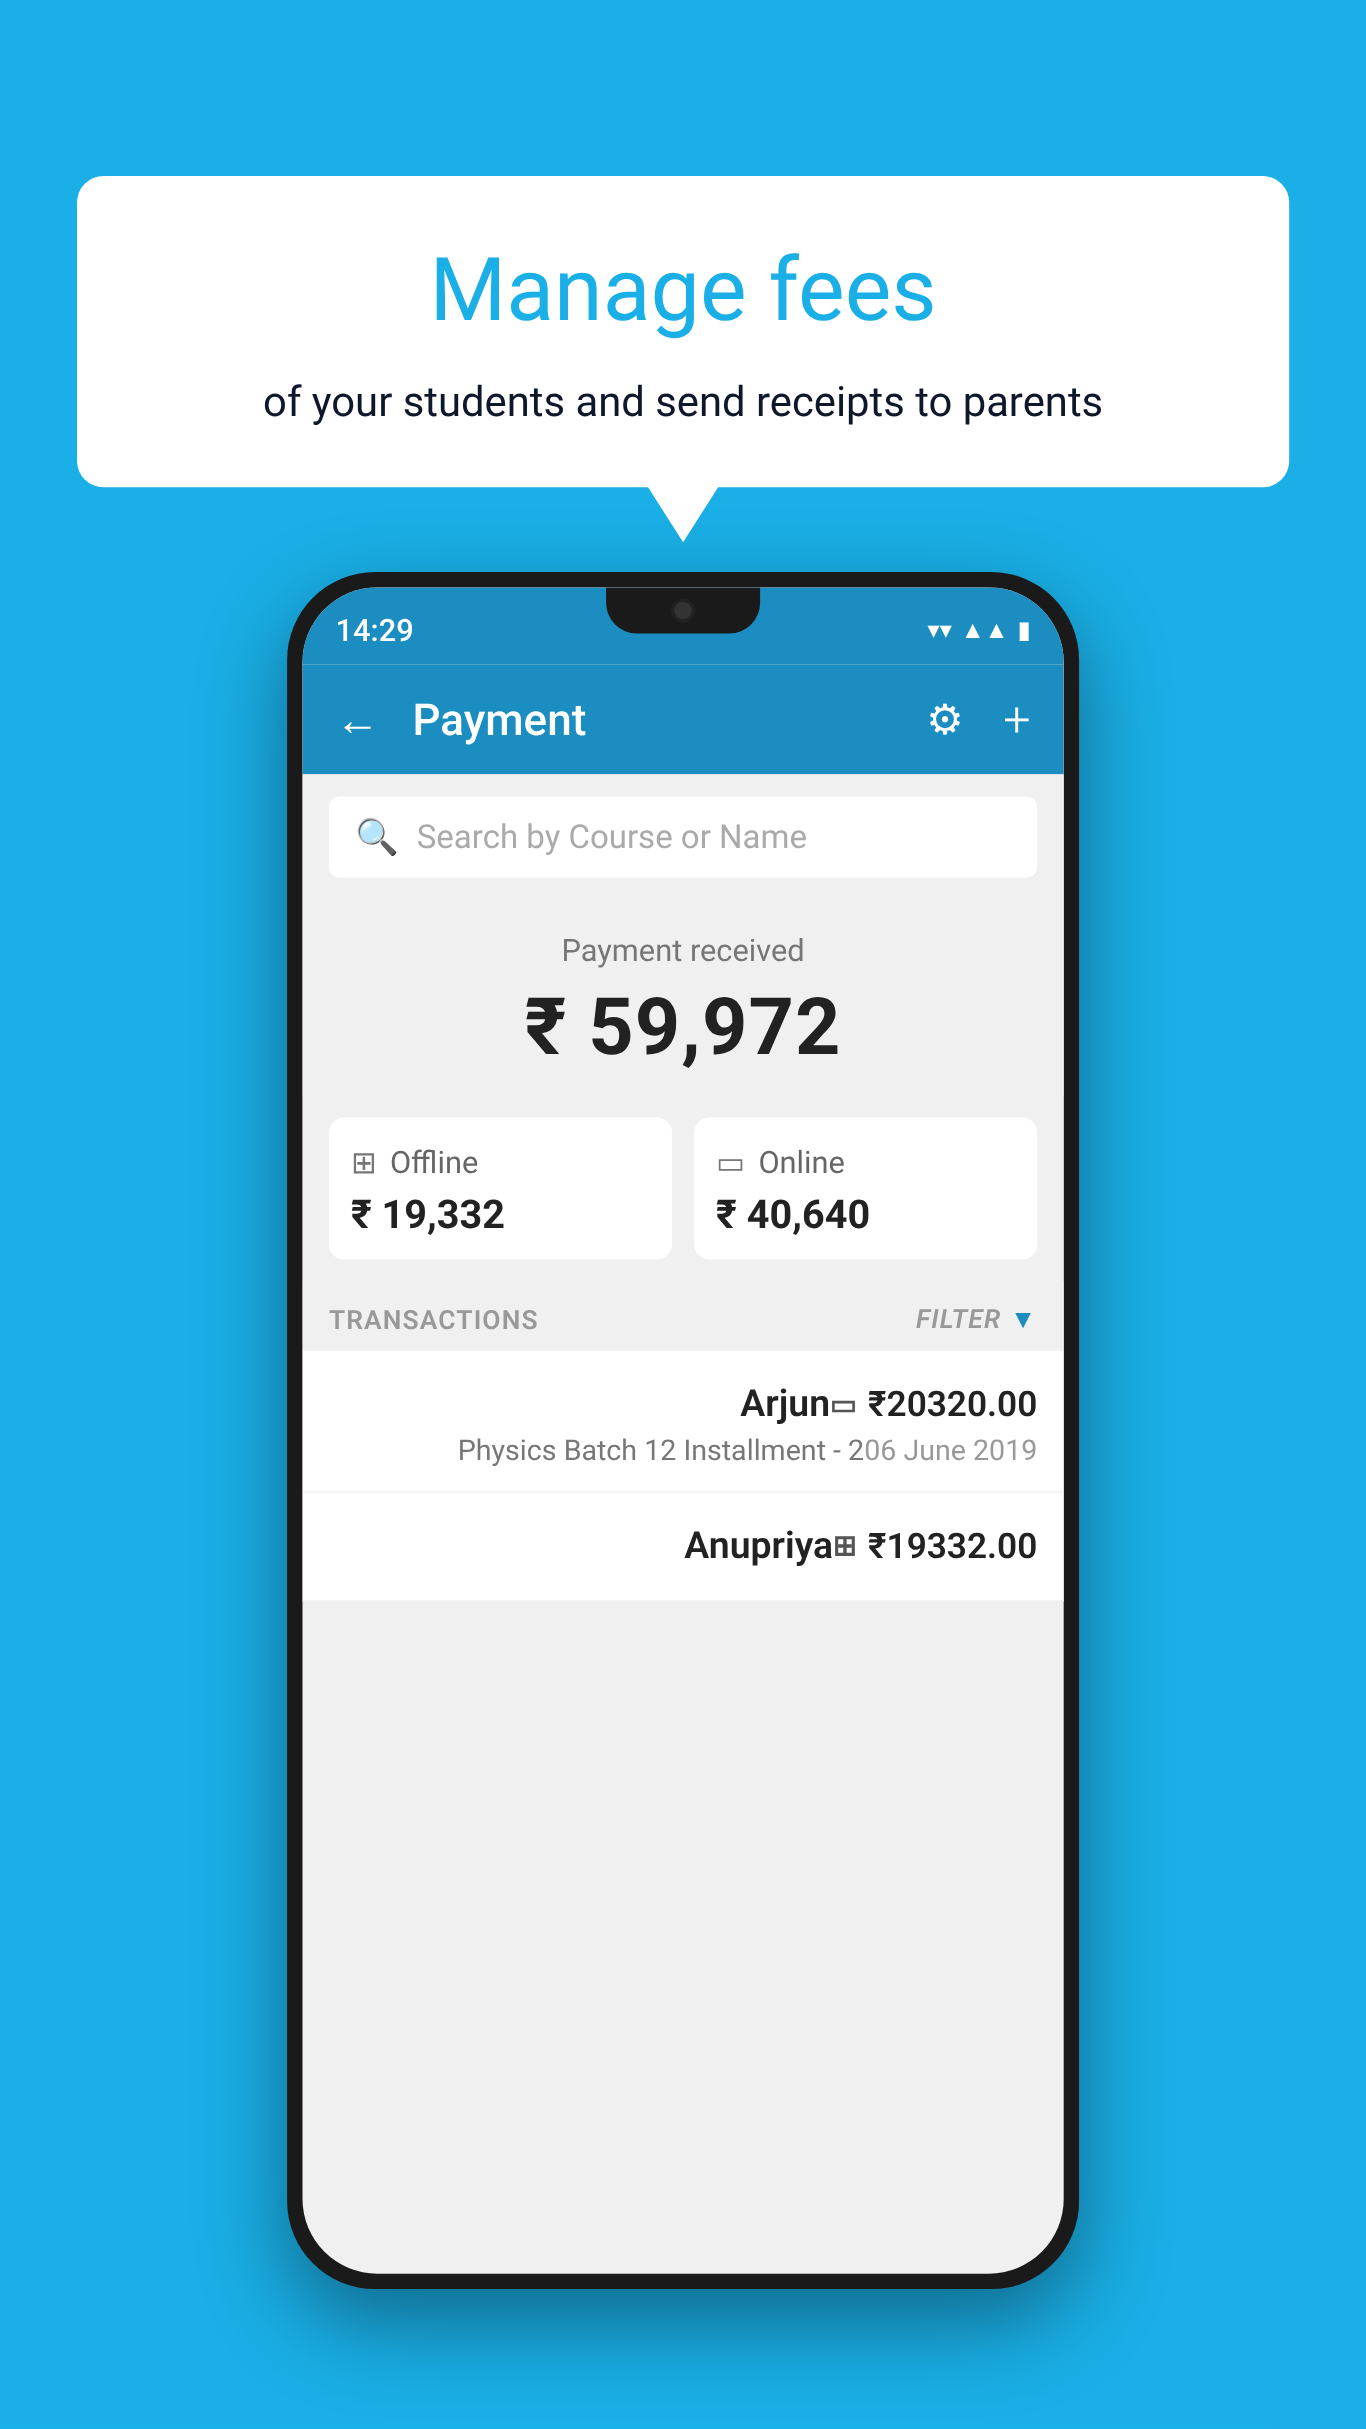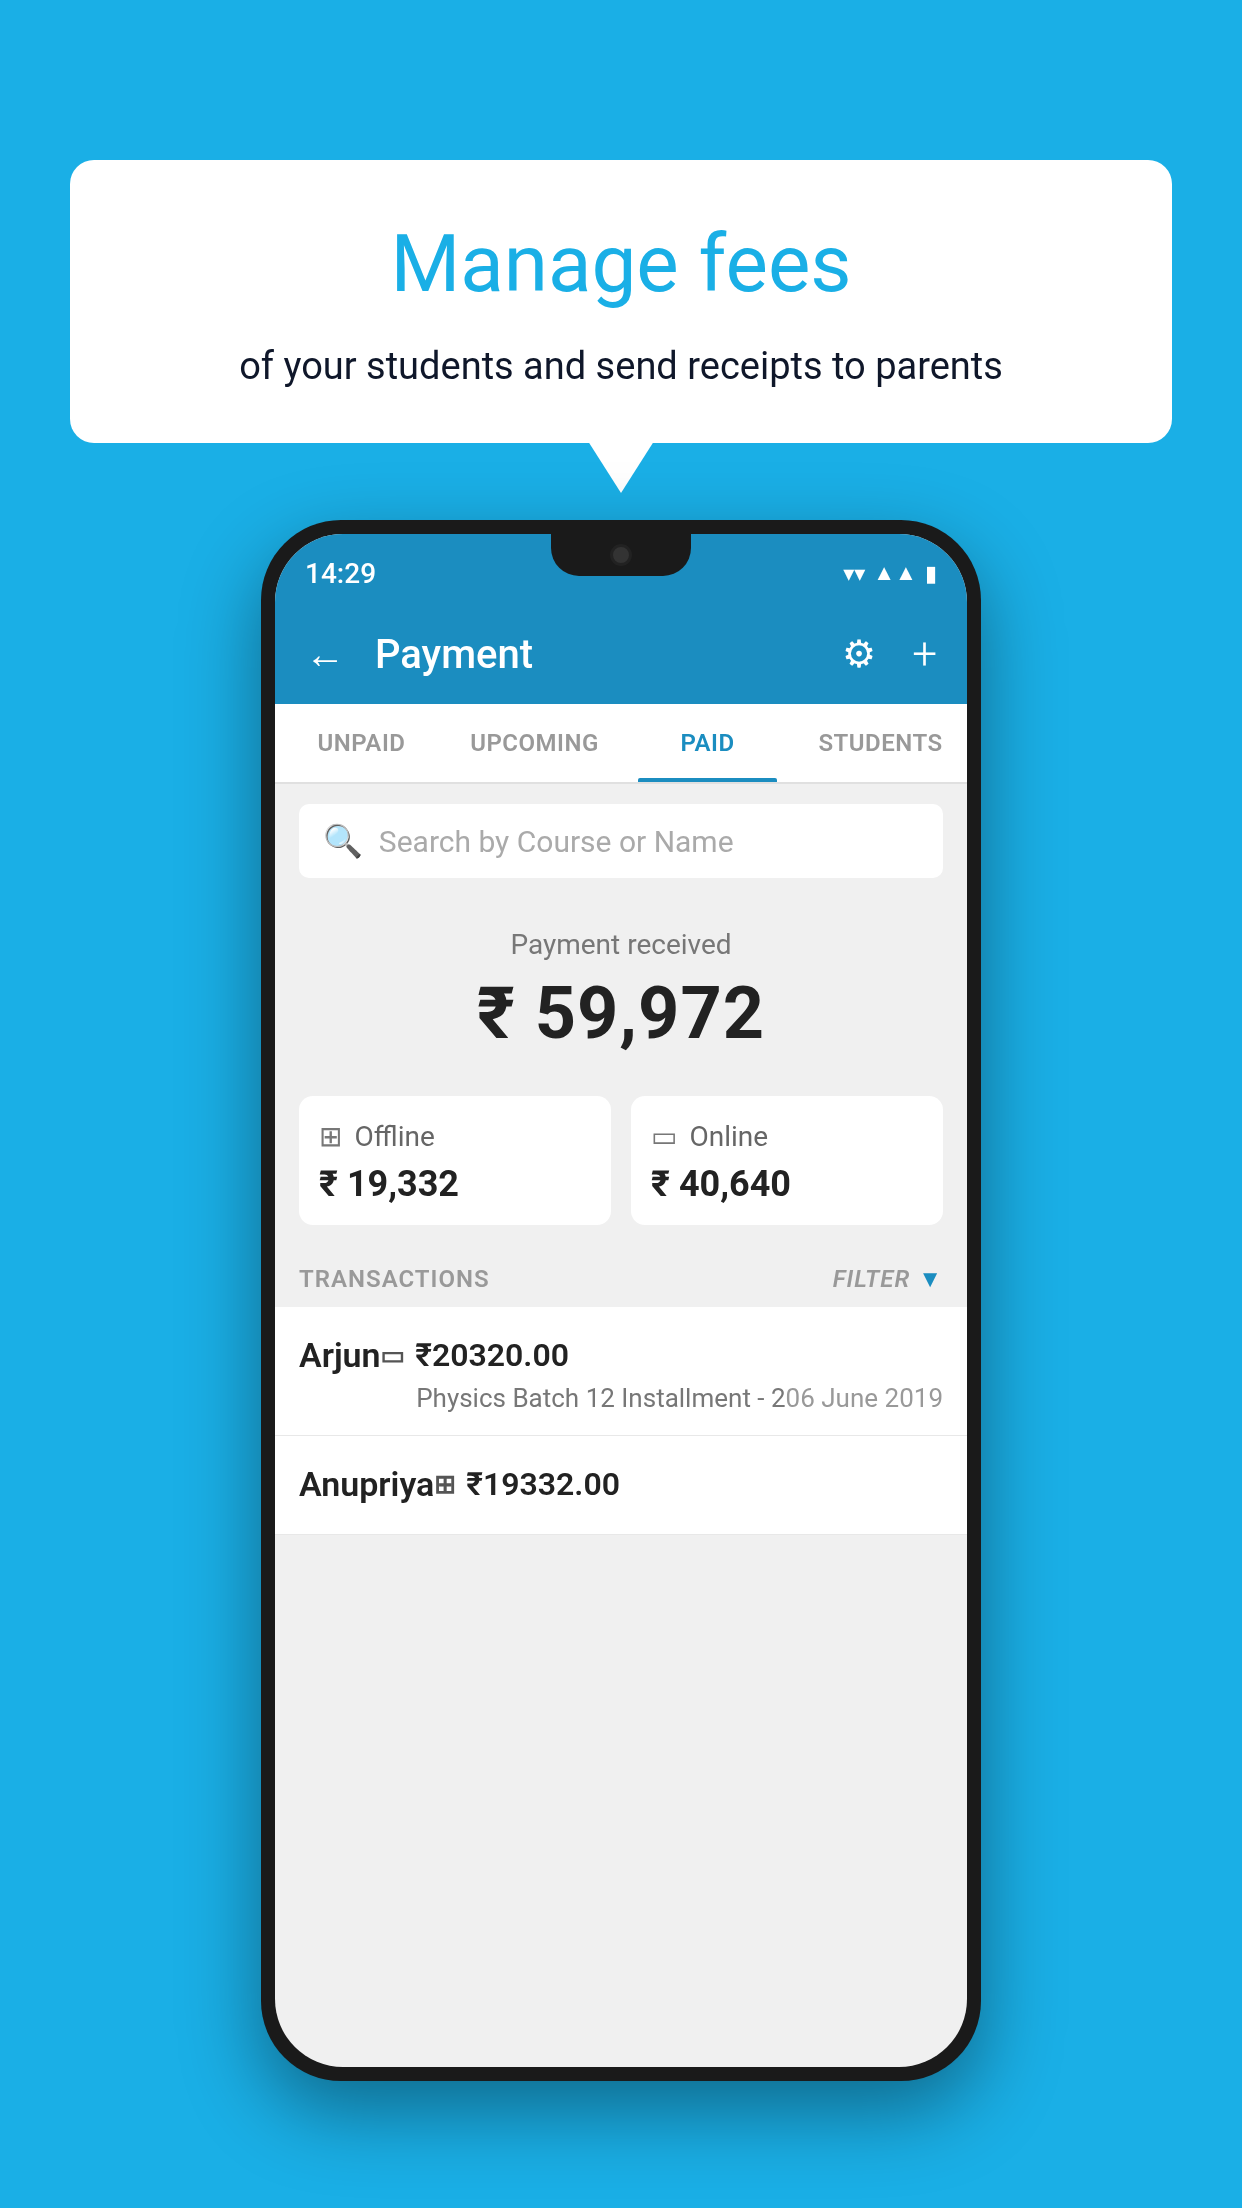--- a/index.html
+++ b/index.html
@@ -352,21 +352,21 @@
     
     .transaction-item {
       background: white;
       padding: 28px 24px 22px;
       border-bottom: 1px solid #e8e8e8;
     }
 
     .transaction-row {
       display: flex;
       align-items: center;
-      justify-content: flex-start;
+      justify-content: flex-end;
       margin-bottom: 8px;
     }
 
     .student-name {
       font-size: 34px;
       font-weight: 600;
       color: #222;
     }
 
     .transaction-amount {
@@ -427,26 +427,20 @@
         </div>
       </div>
 
       <div class="app-bar">
         <span class="back-arrow">←</span>
         <span class="app-title">Payment</span>
         <span class="gear-btn">⚙</span>
         <span class="plus-btn">+</span>
       </div>
 
-      <div class="tabs">
-        <div class="tab">UNPAID</div>
-        <div class="tab">UPCOMING</div>
-        <div class="tab active">PAID</div>
-        <div class="tab">STUDENTS</div>
-      </div>
 
       <div class="content">
 
         <div class="search-container">
           <div class="search-box">
             <span class="search-icon-sym">🔍</span>
             <span class="search-placeholder">Search by Course or Name</span>
           </div>
         </div>
 

